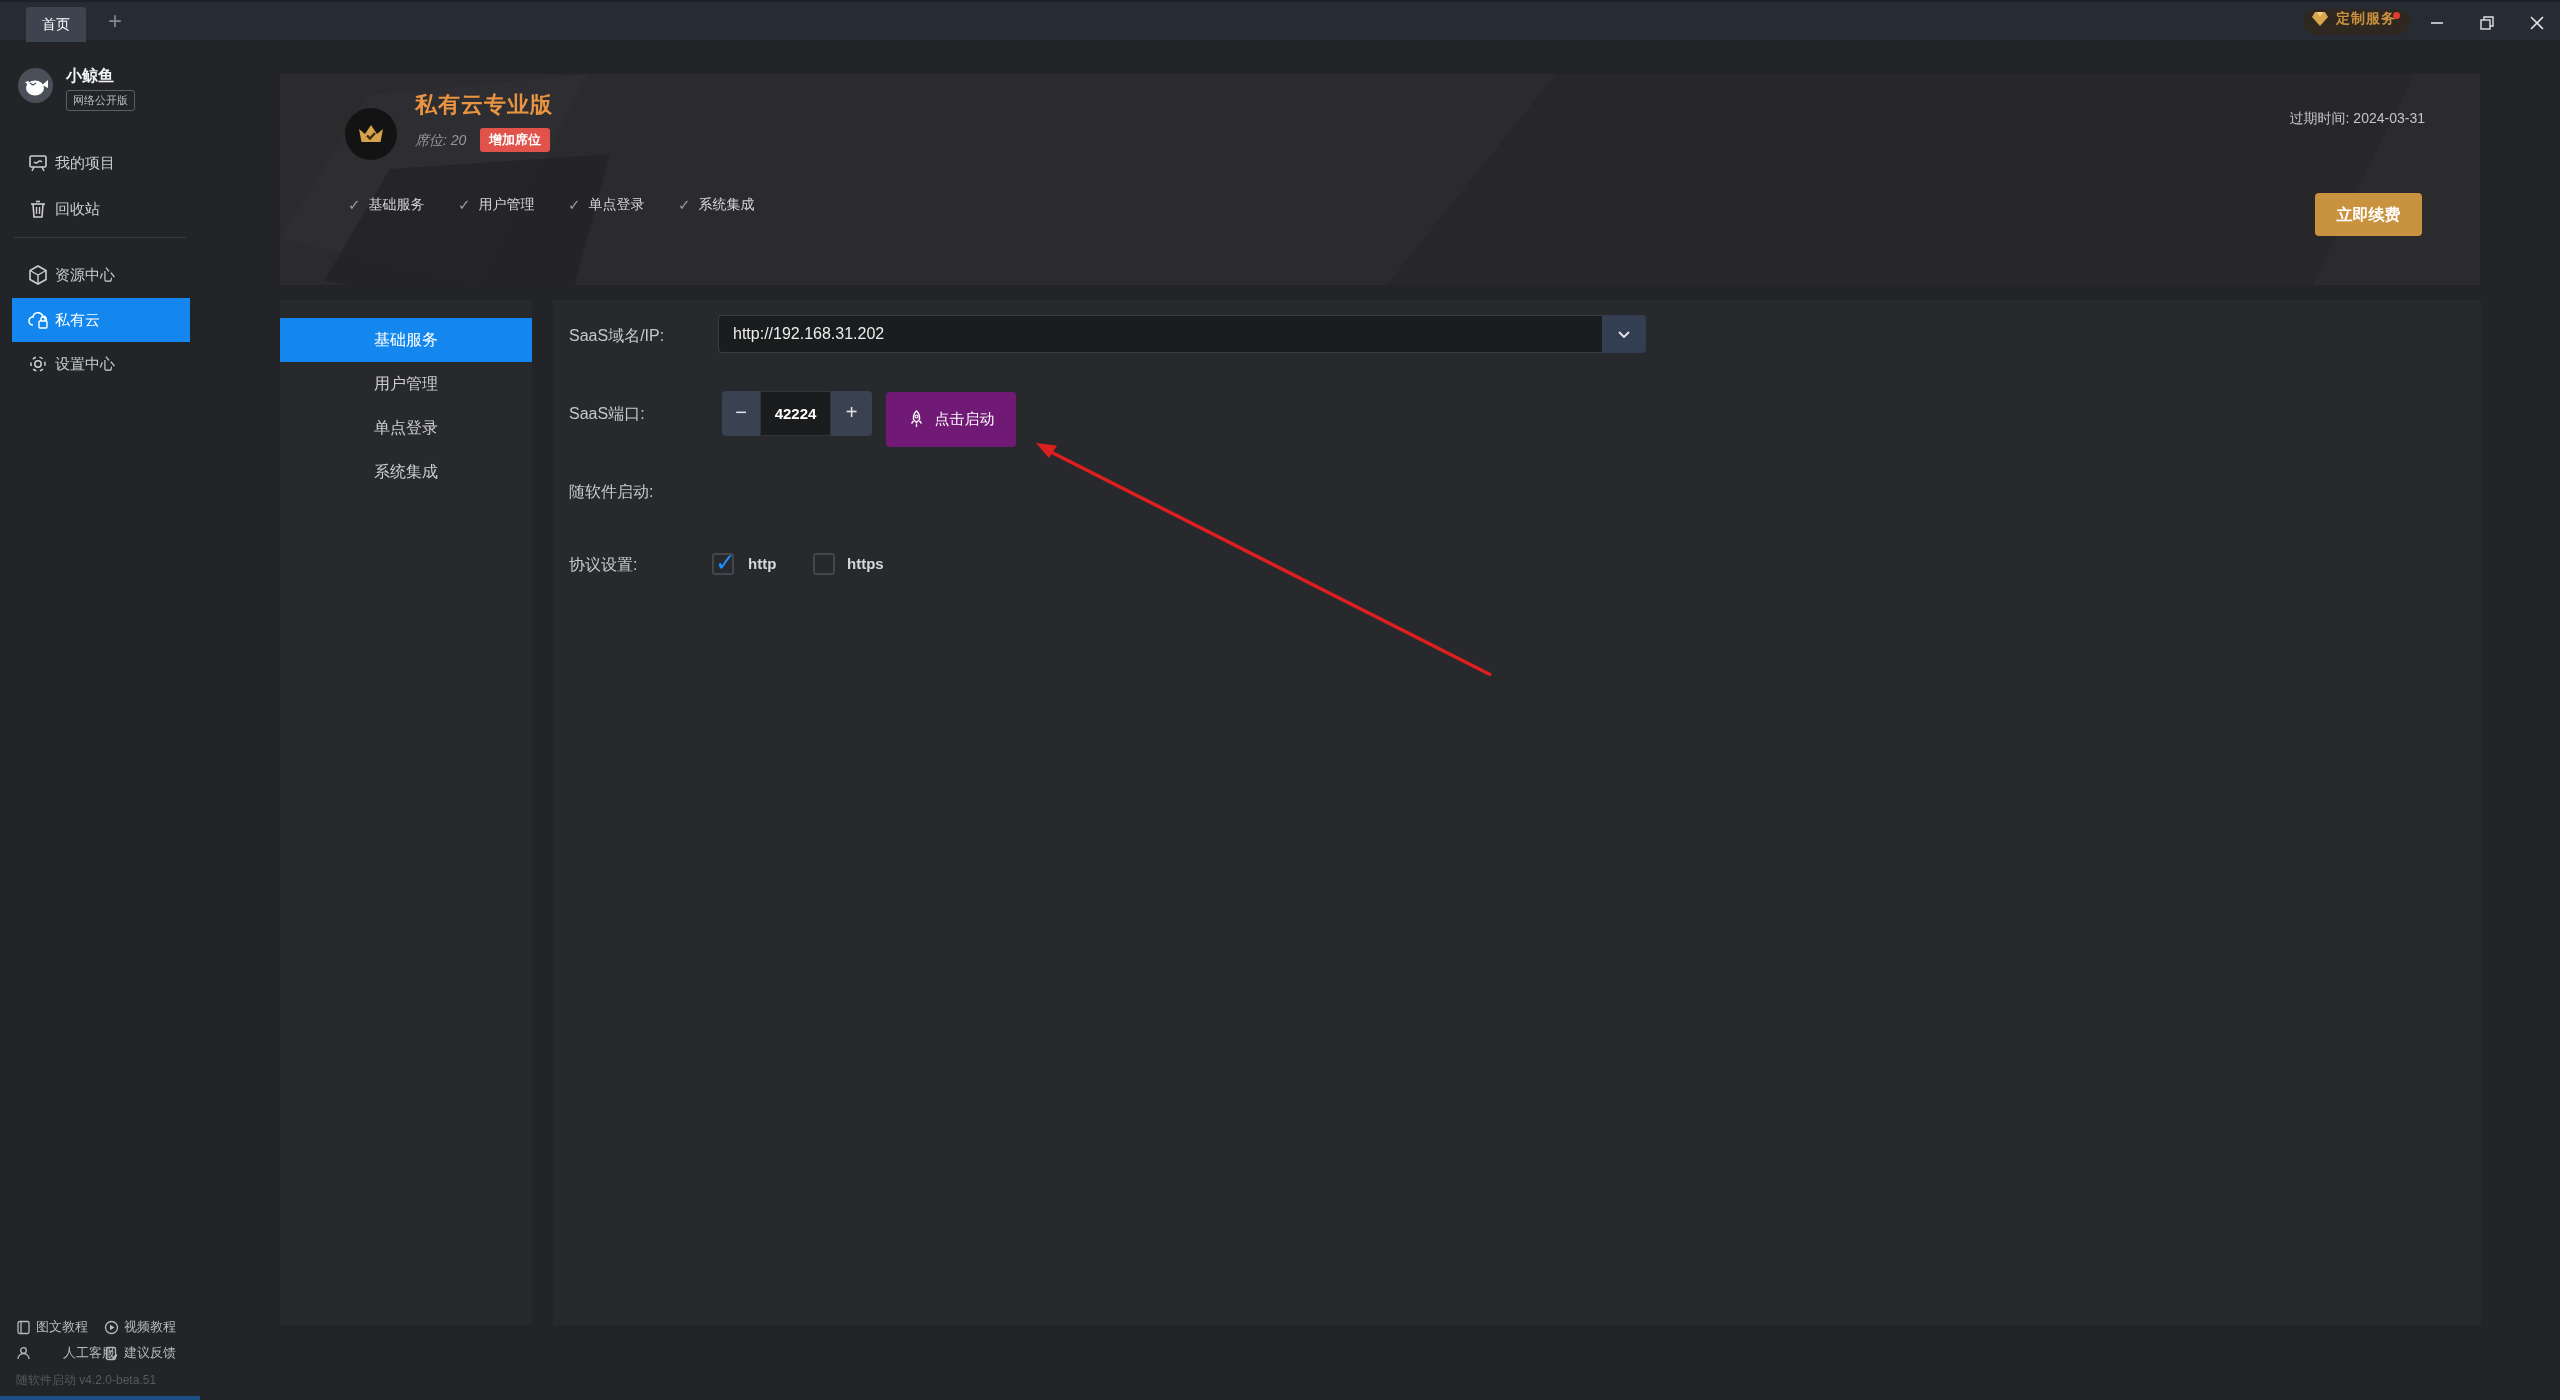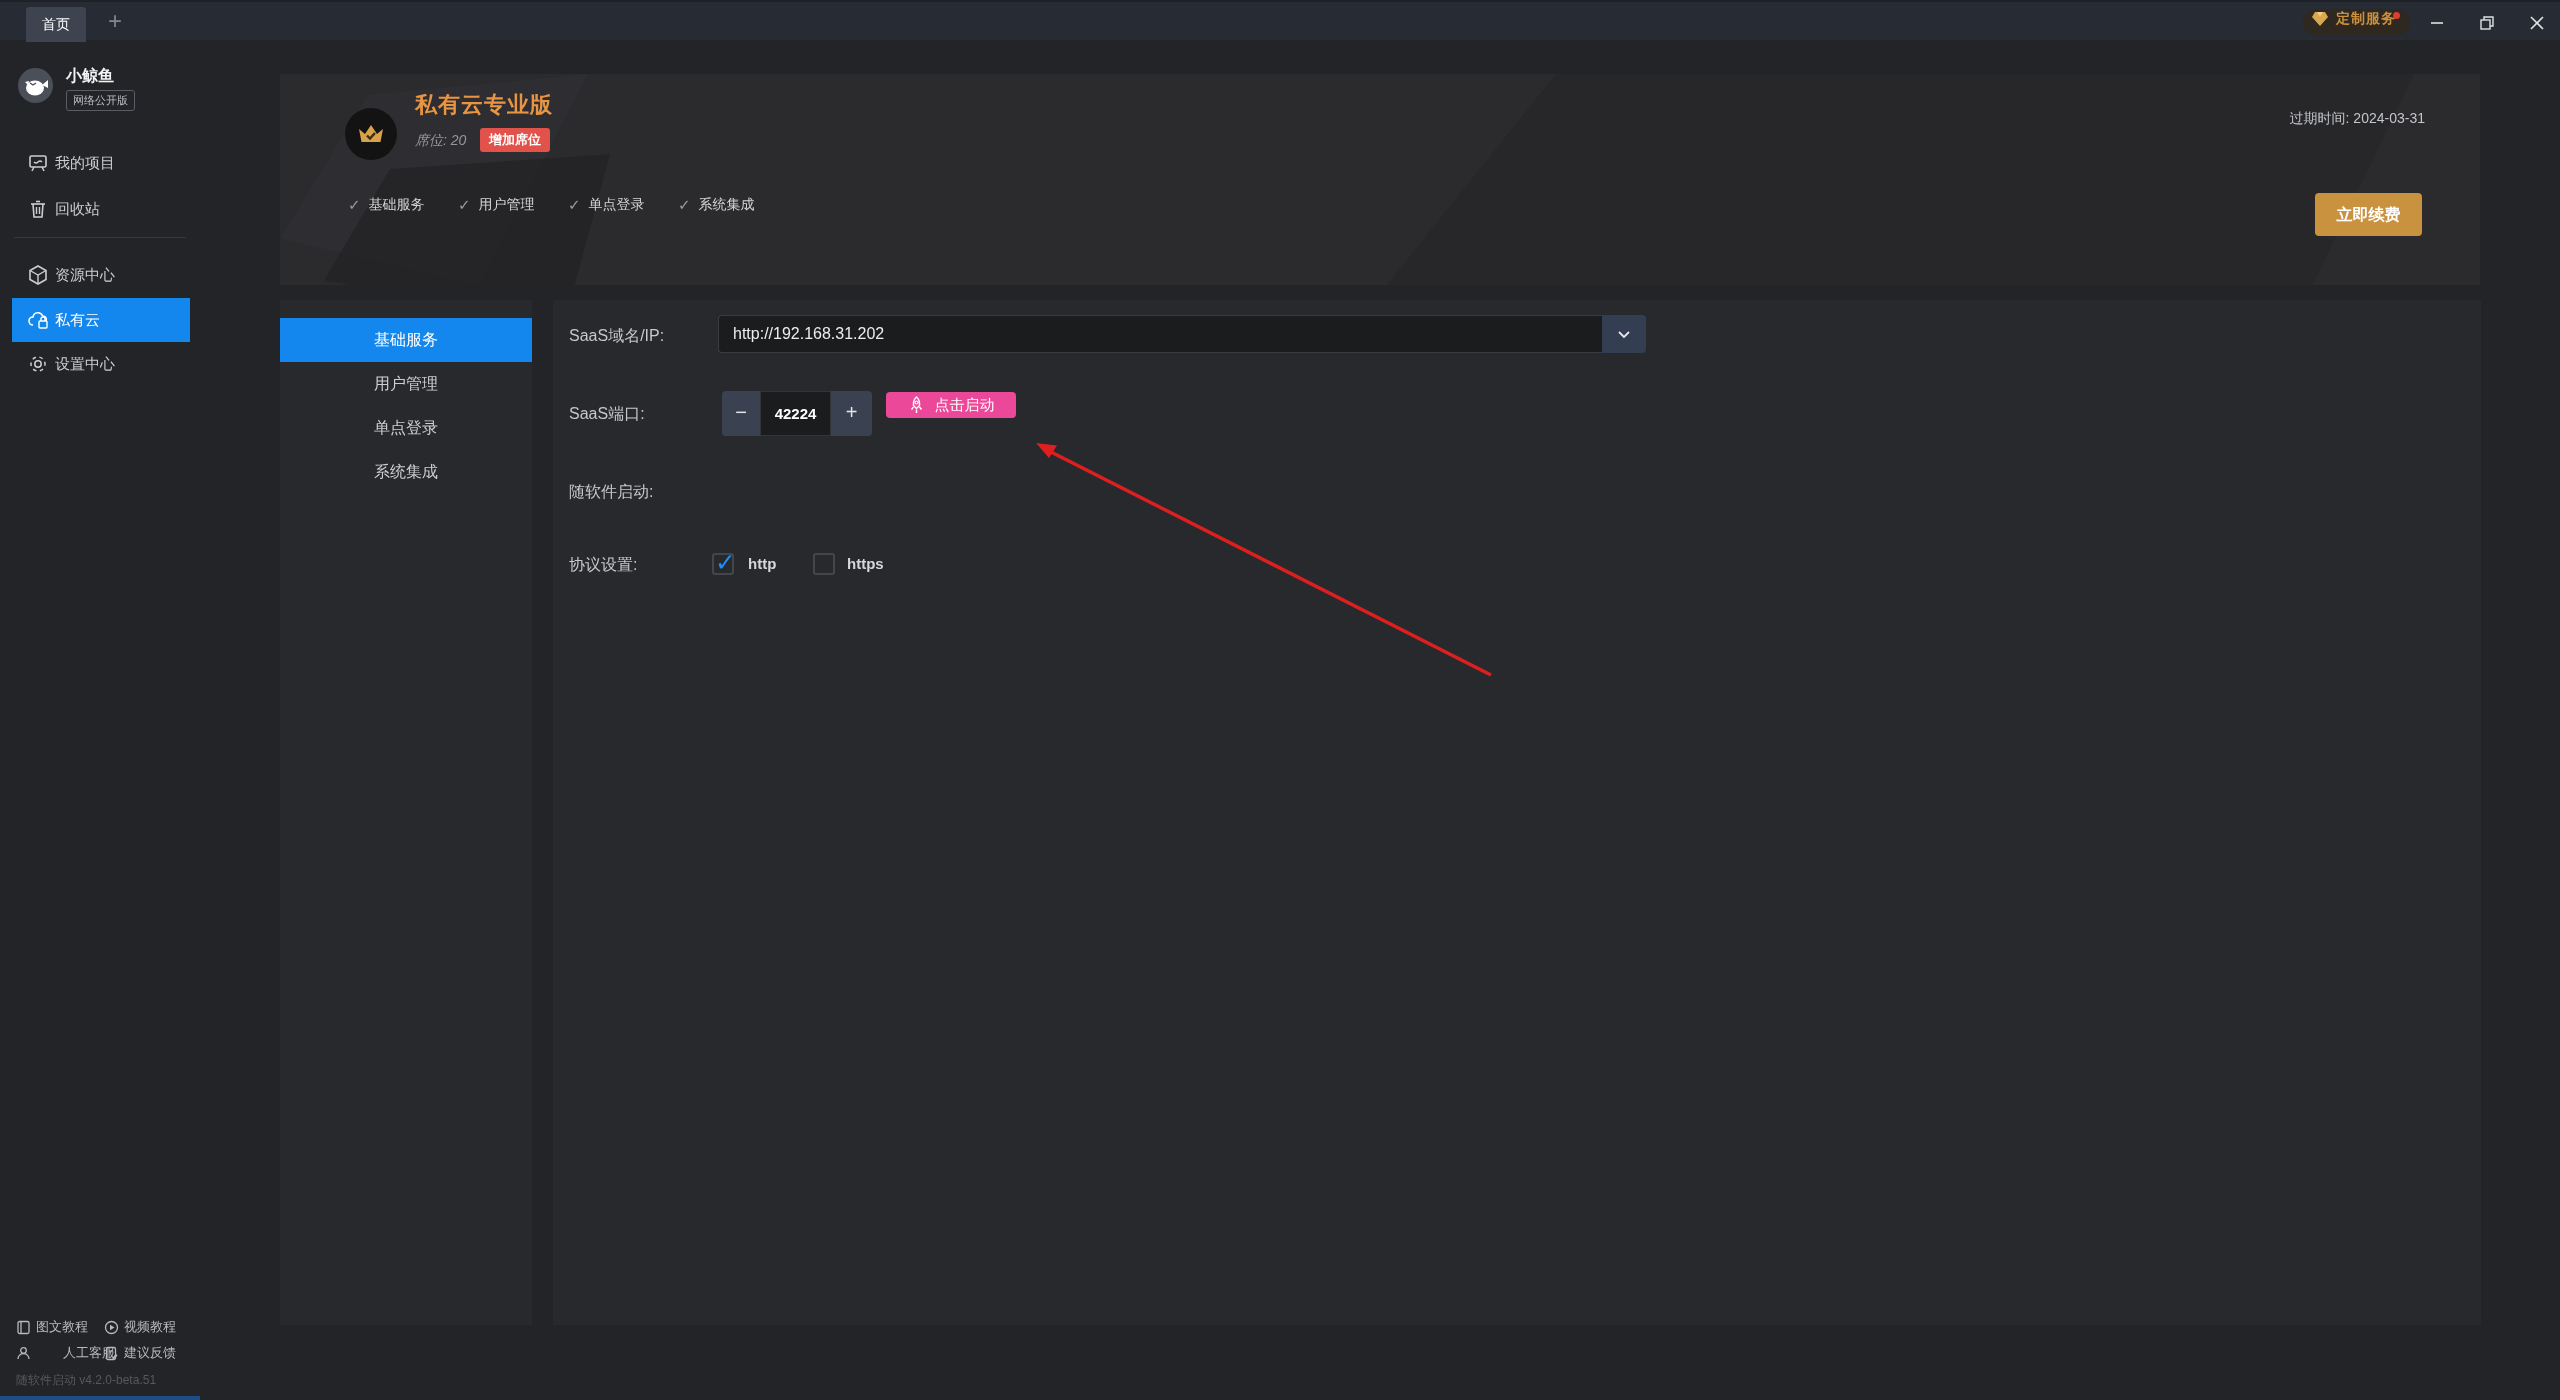--- a/index.html
+++ b/index.html
@@ -48,21 +48,21 @@
   
   .tabpanel { position:absolute; left:280px; top:300px; width:252px; height:1025px; background:#28292c; }
   .vtab { position:absolute; left:0; width:252px; height:44px; color:#cdced1; font-size:16px; text-align:center; line-height:44px; }
   .vtab.active { background:#1487ee; color:#fff; }
   .formpanel { position:absolute; left:553px; top:300px; width:1928px; height:1025px; background:#28292c; }
   .flabel { position:absolute; left:16px; color:#c6c8cb; font-size:16px; }
   .dom-input { position:absolute; left:165px; top:15px; width:884px; height:38px; background:#1b1c1e; border:1px solid #3b3c40; border-right:none; border-radius:4px 0 0 4px; color:#eceded; font-size:16px; font-weight:500; padding:0 14px; outline:none; }
   .dom-drop { position:absolute; left:1049px; top:15px; width:44px; height:38px; background:#333e52; border-radius:0 4px 4px 0; display:flex; align-items:center; justify-content:center; }
   .step-btn { position:absolute; top:91px; height:45px; background:#3a4150; color:#e4e5e7; font-size:20px; text-align:center; line-height:43px; }
   .step-val { position:absolute; left:207px; top:91px; width:71px; height:45px; background:#1b1c1e; border:1px solid #33343a; color:#fff; font-size:15px; font-weight:bold; text-align:center; outline:none; }
-  .start-btn { position:absolute; left:333px; top:92px; width:130px; height:26px; background:#ec4899; border-radius:4px; display:flex; align-items:center; justify-content:center; gap:10px; color:#fff; font-size:15px; }
+  .start-btn { position:absolute; left:333px; top:92px; width:130px; height:55px; background:#701a75; border-radius:4px; display:flex; align-items:center; justify-content:center; gap:10px; color:#fff; font-size:15px; }
   .auto-box { position:absolute; left:165px; top:169px; width:937px; height:45px; border:1px solid #3b3d41; border-radius:4px; }
   .auto-desc { position:absolute; left:24px; top:50%; transform:translateY(-50%); color:#cdced1; font-size:14px; }
   .toggle { position:absolute; right:18px; top:10px; width:46px; height:24px; background:#5a5d62; border-radius:12px; }
   .knob { position:absolute; left:2px; top:2px; width:20px; height:20px; border-radius:50%; background:#fff; }
   .cb { position:absolute; top:253px; width:22px; height:22px; border:2px solid #44464b; border-radius:3px; }
   .cb .chkmark { position:absolute; left:1px; top:-7px; color:#1890ff; font-size:25px; font-weight:bold; }
   .proto-lbl { position:absolute; top:255px; color:#d6d7d9; font-size:15px; font-weight:bold; }
 
   svg { display:block; }
 </style>

